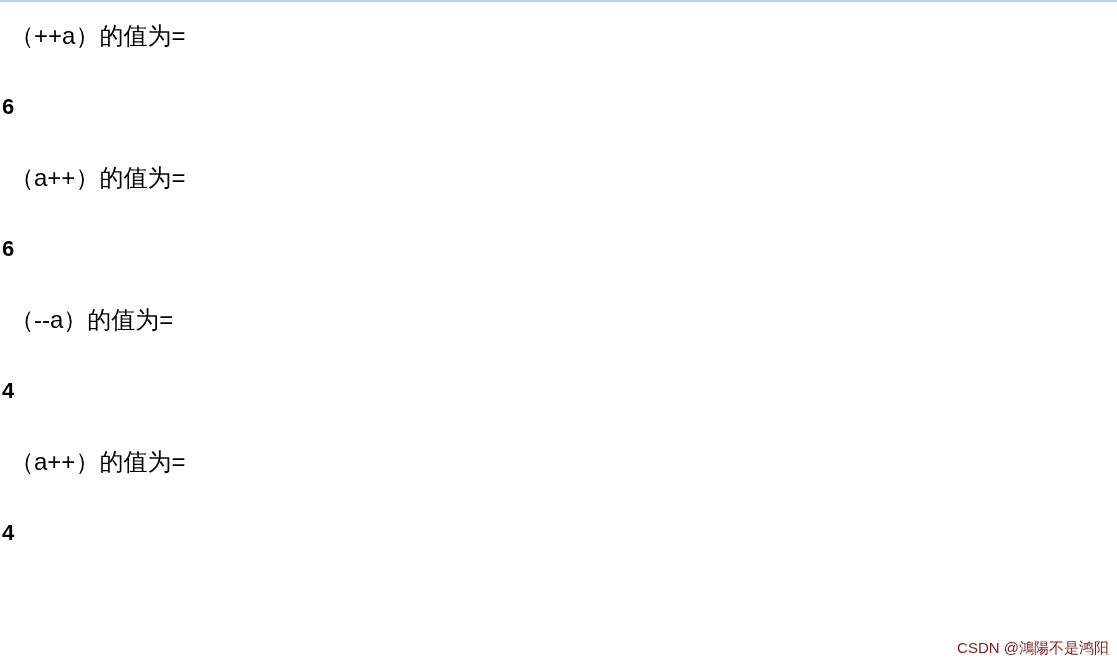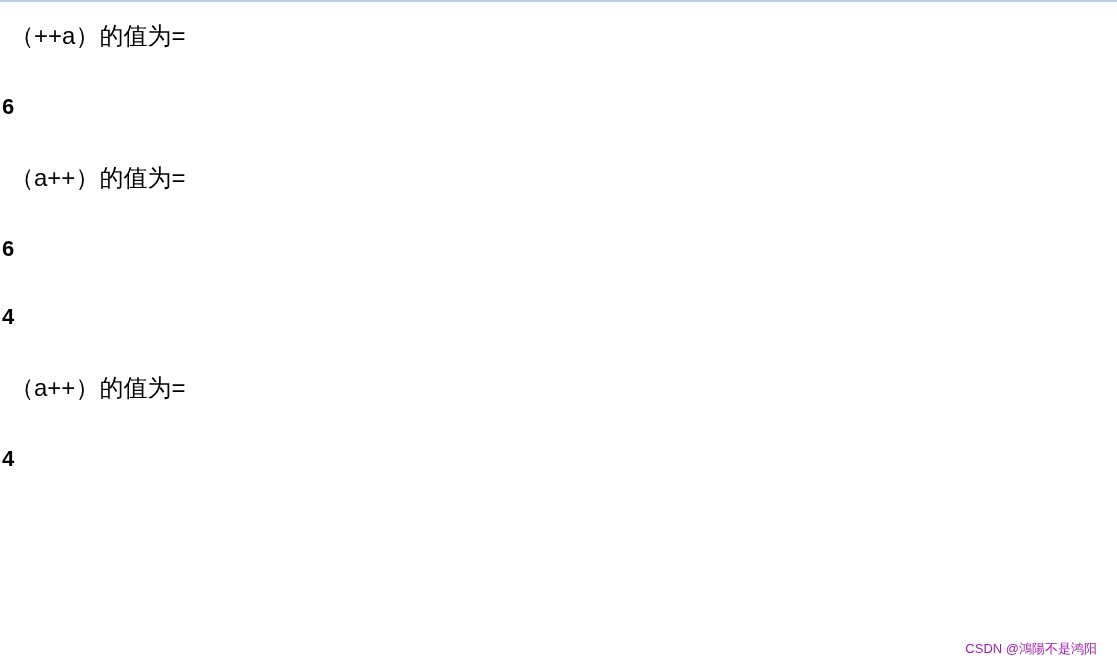--- a/index.html
+++ b/index.html
@@ -30,32 +30,33 @@
       color: #000;
       font-weight: bold;
       margin-bottom: 42px;
     }
     .result-line:last-child {
       margin-bottom: 0;
     }
     .watermark {
       position: absolute;
       bottom: 6px;
-      right: 20px;
-      color: #a21caf;
-      font-size: 13px;
+      right: 8px;
+      color: #7f1d1d;
+      font-size: 15px;
       font-family: "Microsoft YaHei", Arial, sans-serif;
     }
   </style>
 </head>
 <body>
 
 <div class="content">
   <div class="label-line">（++a）的值为=</div>
   <div class="result-line">6</div>
   <div class="label-line">（a++）的值为=</div>
   <div class="result-line">6</div>
+  <div class="label-line">（--a）的值为=</div>
   <div class="result-line">4</div>
   <div class="label-line">（a++）的值为=</div>
   <div class="result-line">4</div>
 </div>
 
 <div class="watermark">CSDN @鴻陽不是鸿阳</div>
 
 </body></html>

